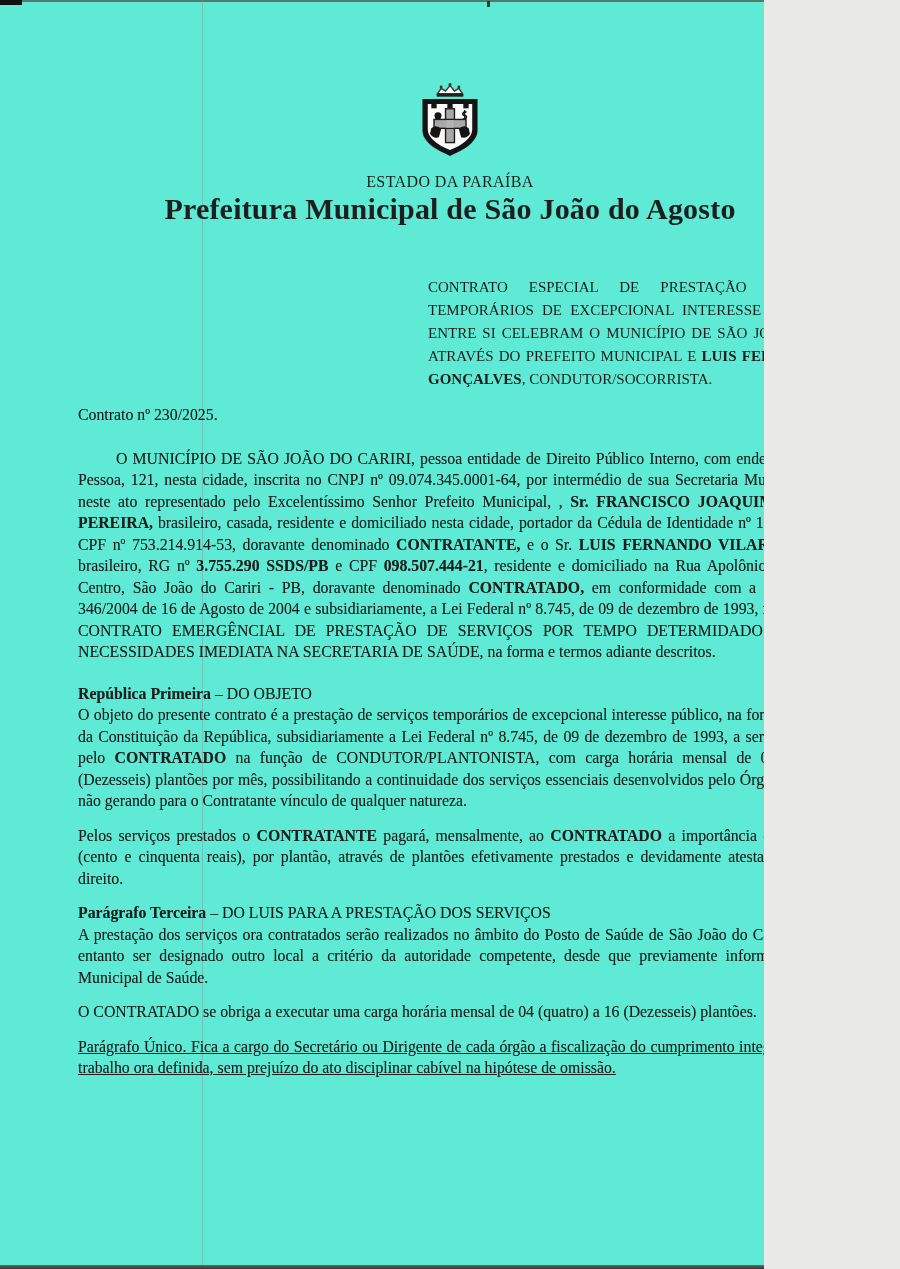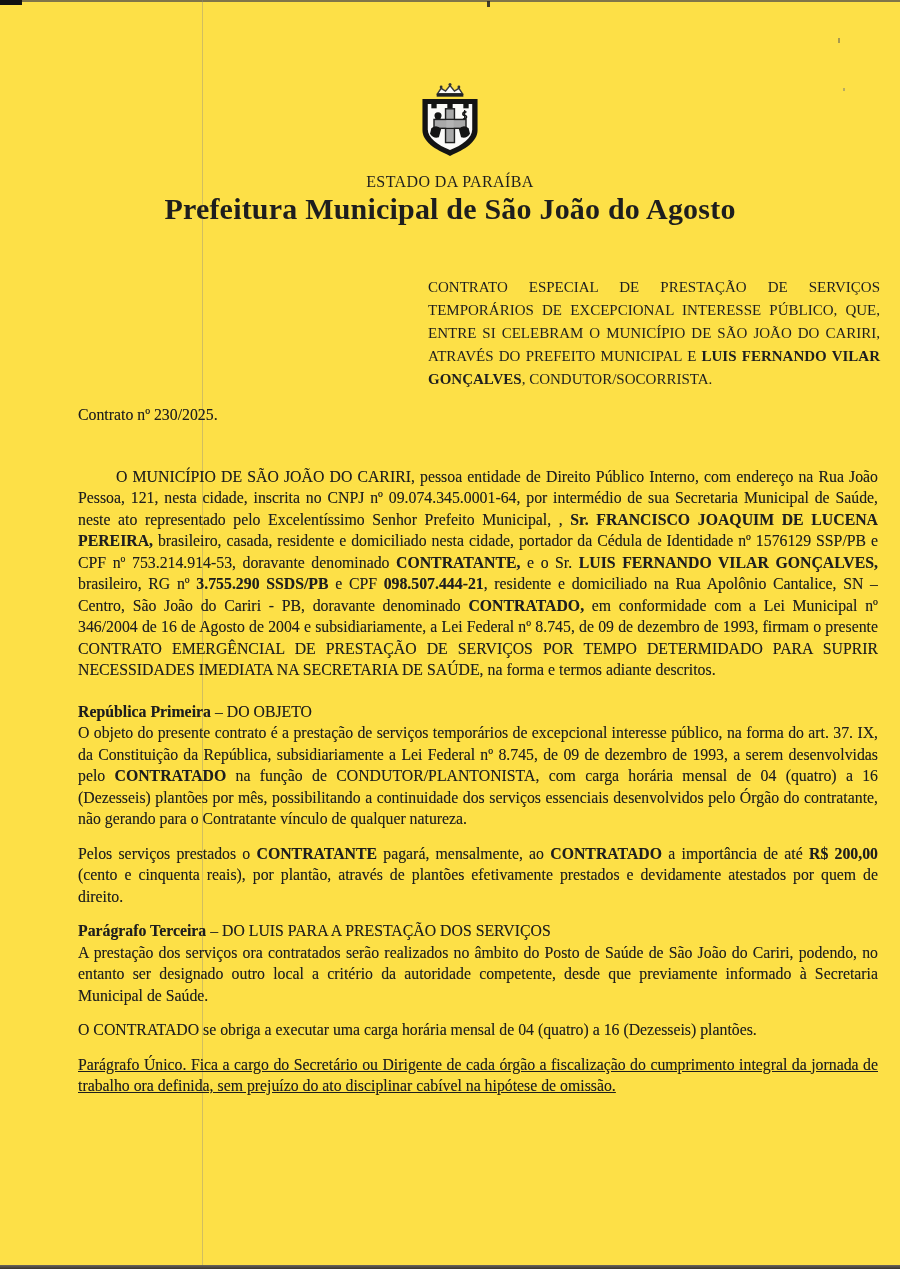--- a/index.html
+++ b/index.html
@@ -3,22 +3,22 @@
 <meta charset="utf-8">
 <style>
   html,body{margin:0;padding:0;}
   body{
     width:900px;height:1269px;
     background:#e9e9e7;
     font-family:"Liberation Serif","DejaVu Serif",serif;
     overflow:hidden;
   }
   .page{
-    position:relative;width:900px;height:1269px;
-    background:#fde047;
+    position:relative;width:764px;height:1269px;
+    background:#5eead4;
     color:#1e1e1e;
     overflow:hidden;
   }
   
   .top-edge{position:absolute;left:0;top:0;width:900px;height:2px;background:#55524a;opacity:.75;}
   .top-left-mark{position:absolute;left:0;top:0;width:22px;height:5px;background:#111;}
   .crease{position:absolute;left:202px;top:0;width:1px;height:1269px;background:#8f8c86;opacity:.40;}
   .bottom-edge{position:absolute;left:0;bottom:0;width:900px;height:4px;background:linear-gradient(#6b665c,#38342b);}
   .speck1{position:absolute;left:487px;top:1px;width:3px;height:6px;background:#222;opacity:.85;}
   .speck2{position:absolute;left:838px;top:38px;width:2px;height:5px;background:#555;opacity:.5;}
@@ -32,21 +32,21 @@
   .epigraph{
     position:absolute;left:428px;top:276px;width:452px;
     font-size:15px;line-height:23px;text-align:justify;
   }
   
   .content{
     position:absolute;left:78px;top:404px;width:800px;
     font-size:15.8px;line-height:21.5px;text-align:justify;
     text-shadow:0 0 .3px rgba(20,20,20,.4);
   }
-  .contract-no{margin:0 0 40px 0;}
+  .contract-no{margin:0 0 22px 0;}
   .preamble{margin:0 0 20px 0;text-indent:38px;}
   .clause{margin:0 0 13px 0;}
   .clause p{margin:0;}
   .sole{margin:0 0 0 0;text-decoration:underline;}
   .b{font-weight:bold;}
 </style>
 </head>
 <body>
 
 <div class="page">

